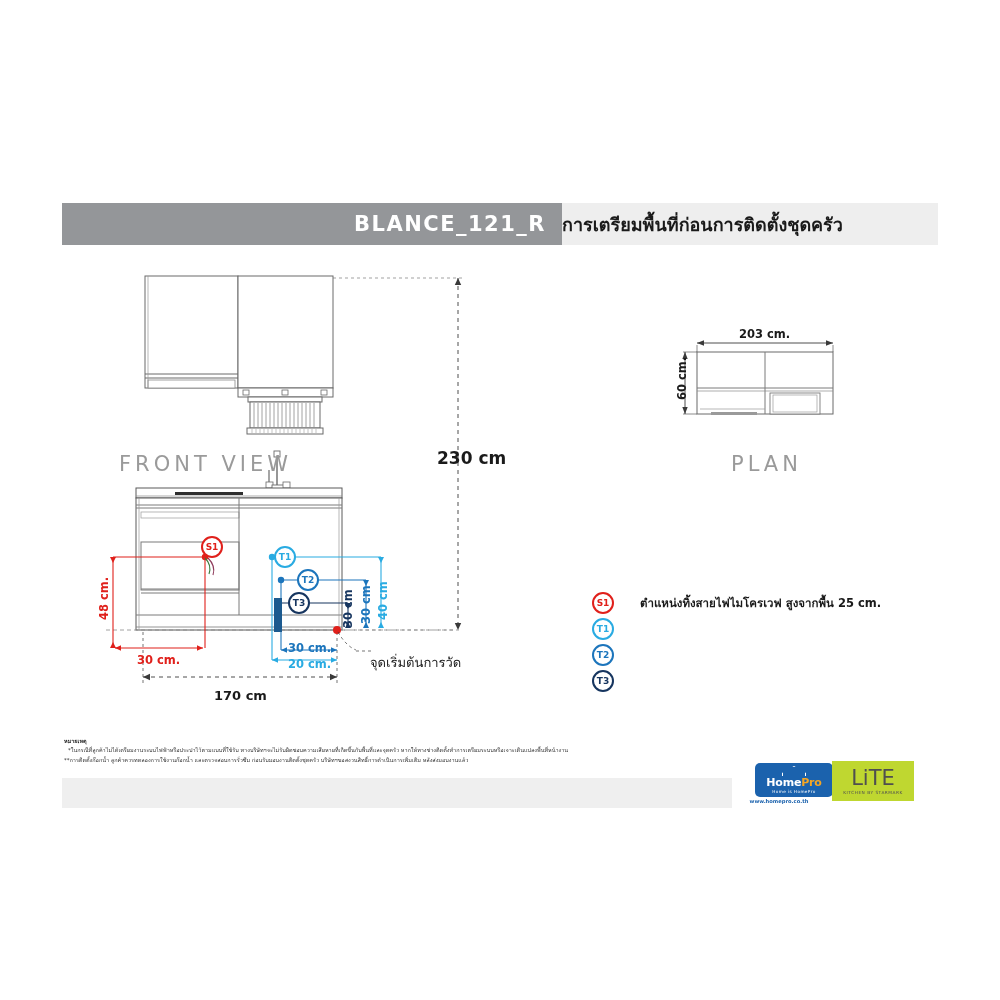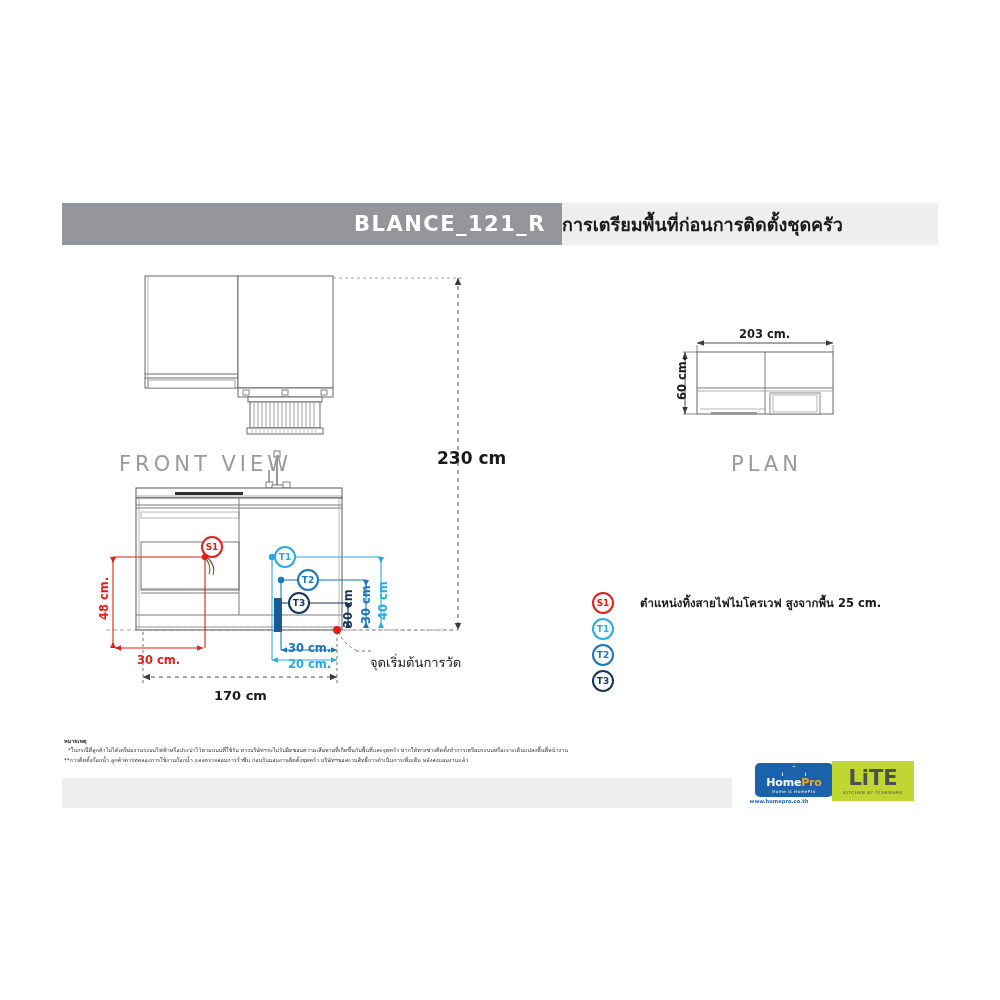--- a/index.html
+++ b/index.html
@@ -154,21 +154,21 @@
     clip-path: polygon(50% 0, 100% 70%, 100% 100%, 0 100%, 0 70%);
   }
   .logo-lite {
     position: absolute; left: 832px; top: 761px;
     width: 82px; height: 40px;
     background: #bfd730;
     display: flex; flex-direction: column;
     align-items: center; justify-content: center;
   }
   .lite-main {
-    font-size: 21px; font-weight: bold; color: #4f4f4f;
+    font-size: 21px; font-weight: normal; color: #4f4f4f;
     letter-spacing: 0px; line-height: 21px;
     font-family: "DejaVu Sans", sans-serif;
   }
   .lite-sub { font-size: 4.3px; color: #4f4f4f; letter-spacing: 0.5px; margin-top: 1px;}
 
   svg { position: absolute; left: 0; top: 0; }
 </style>
 </head>
 <body>
 

